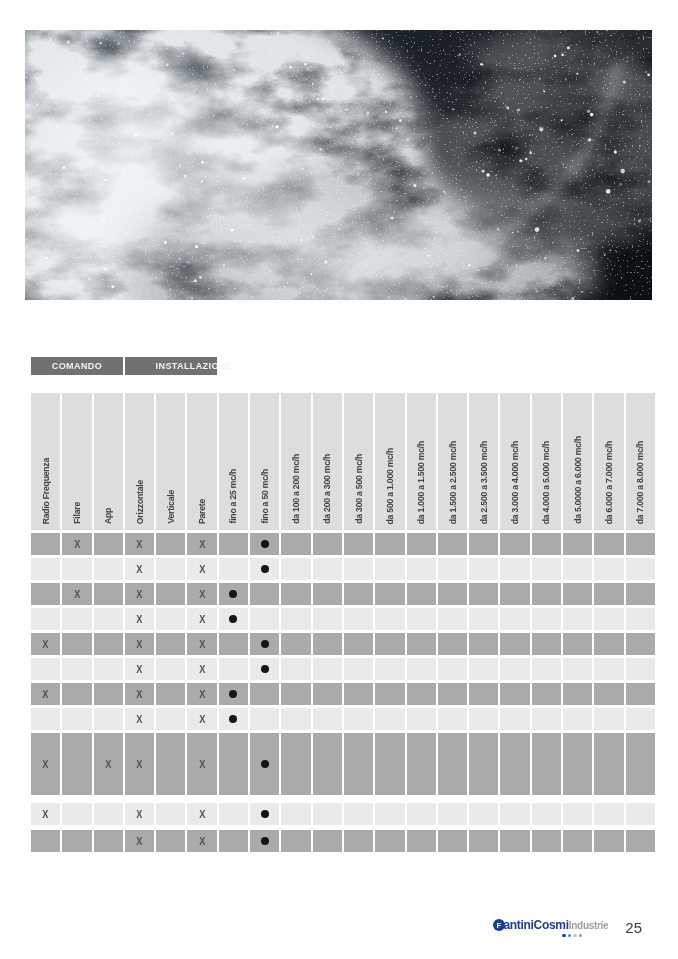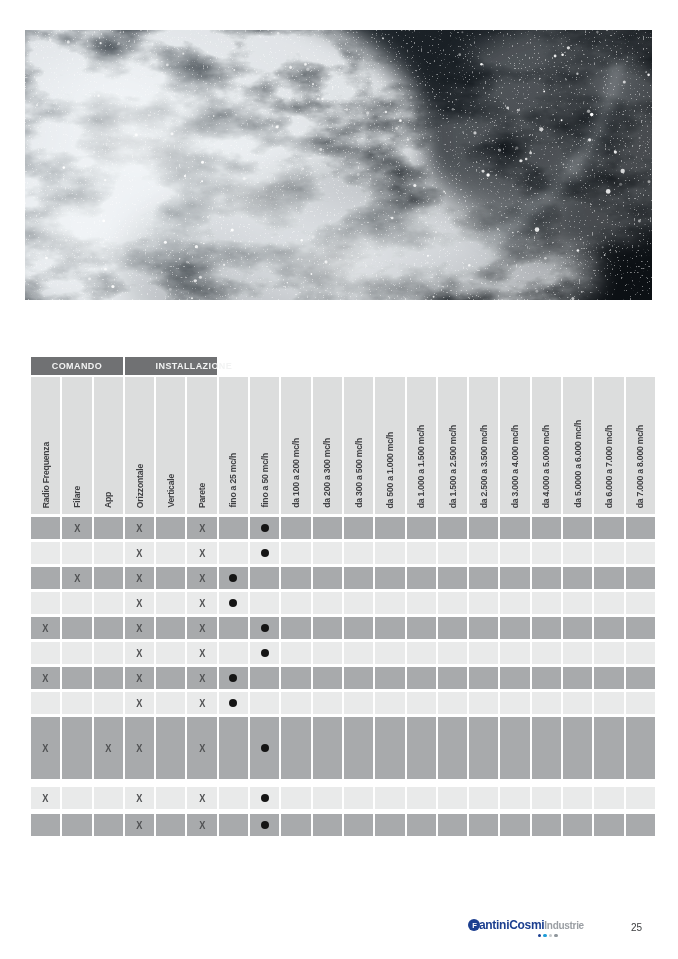--- a/index.html
+++ b/index.html
@@ -7,21 +7,21 @@
   body { font-family:"Liberation Sans", sans-serif; }
   .page { position:relative; width:678px; height:959px; background:#ffffff; overflow:hidden; }
 
   
   .hero { position:absolute; left:25px; top:30px; width:627px; height:270px; background:#10151a; }
   .hero svg { display:block; width:100%; height:100%; }
 
   
   .table-wrap { position:absolute; left:31px; top:357px; width:624px; }
   .grid20 { display:grid; grid-template-columns:repeat(20,1fr); gap:2px; }
-  .group-header { height:18px; margin-bottom:2px; }
+  .group-header { height:18px; margin-bottom:18px; }
   .group-cell { background:#707173; color:#f2f3f3; font-size:9px; font-weight:bold;
     display:flex; align-items:center; justify-content:center; letter-spacing:.4px; white-space:pre; }
   .col-header { height:137px; margin-bottom:3px; }
   .colhead-cell { background:#dcdddd; display:flex; align-items:flex-end; justify-content:center; padding-bottom:6px; }
   .vtext { writing-mode:vertical-rl; transform:rotate(180deg); font-size:8.6px; font-weight:bold;
     color:#404144; white-space:nowrap; letter-spacing:-0.2px; }
   .data-row { margin-top:3px; }
   .data-row.first { margin-top:0; }
   .cell { display:flex; align-items:center; justify-content:center; }
   .row-dark .cell { background:#a8aaac; }
@@ -32,21 +32,21 @@
   
   .footer { position:absolute; top:918px; right:36px; display:flex; align-items:center; gap:17px; }
   .brand { display:flex; flex-direction:column; align-items:flex-end; }
   .brand-line { display:flex; align-items:center; }
   .brand-circle { width:12px; height:12px; border-radius:50%; color:#fff; font-size:7.5px; font-weight:bold;
     display:flex; align-items:center; justify-content:center; margin-right:-1.5px; position:relative; z-index:1; }
   .brand-name { font-size:12px; font-weight:bold; letter-spacing:-0.3px; }
   .brand-suffix { font-size:10px; font-weight:bold; letter-spacing:-0.3px; }
   .brand-dots { display:flex; gap:2px; margin-top:1.5px; margin-right:26px; }
   .brand-dot { width:3.5px; height:3.5px; border-radius:50%; }
-  .page-number { font-size:10px; color:#3c3d3f;margin-left:30px; }
+  .page-number { font-size:15px; color:#3c3d3f; }
 </style>
 </head>
 <body>
 
 <div class="page">
 
   <div class="hero">
     <svg viewBox="0 0 627 268" preserveAspectRatio="none">
       <defs>
         <linearGradient id="heroBg" x1="0" y1="0" x2="1" y2="0.35">

